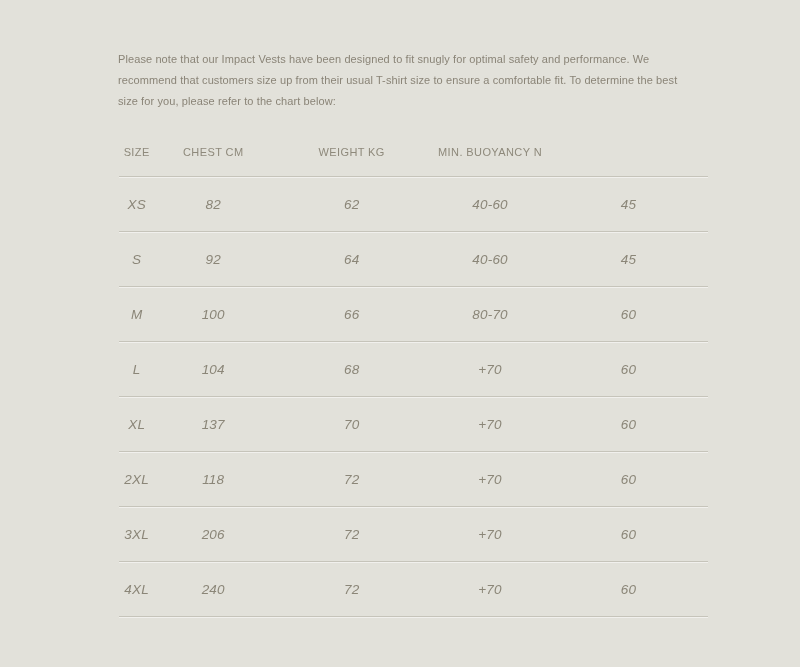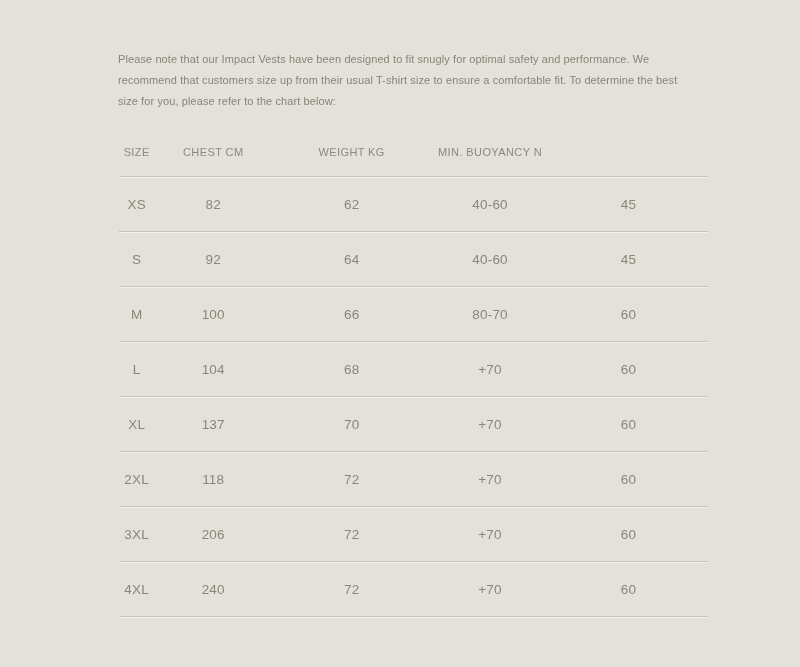--- a/index.html
+++ b/index.html
@@ -47,20 +47,21 @@
     letter-spacing: 0.4px;
     color: #8e897b;
   }
   .t-data {
     height: 55px;
     border-bottom: 1px solid #c6c4ba;
     box-shadow: 0 1px 0 rgba(255,255,255,0.5);
     font-size: 13.5px;
     letter-spacing: 0.2px;
     color: #8b8678;
+    font-style: italic;
   }
 </style>
 </head>
 <body>
 
 <div class="page">
 
   <p class="intro">Please note that our Impact Vests have been designed to fit snugly for optimal safety and performance. We recommend that customers size up from their usual T-shirt size to ensure a comfortable fit. To determine the best size for you, please refer to the chart below:</p>
 
   <div class="size-table">

